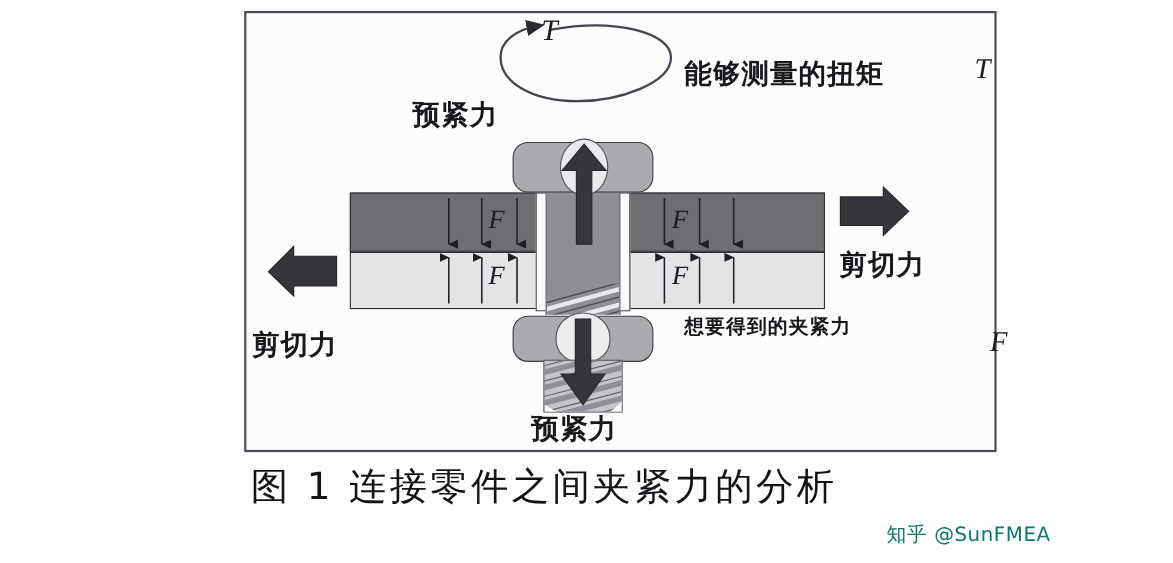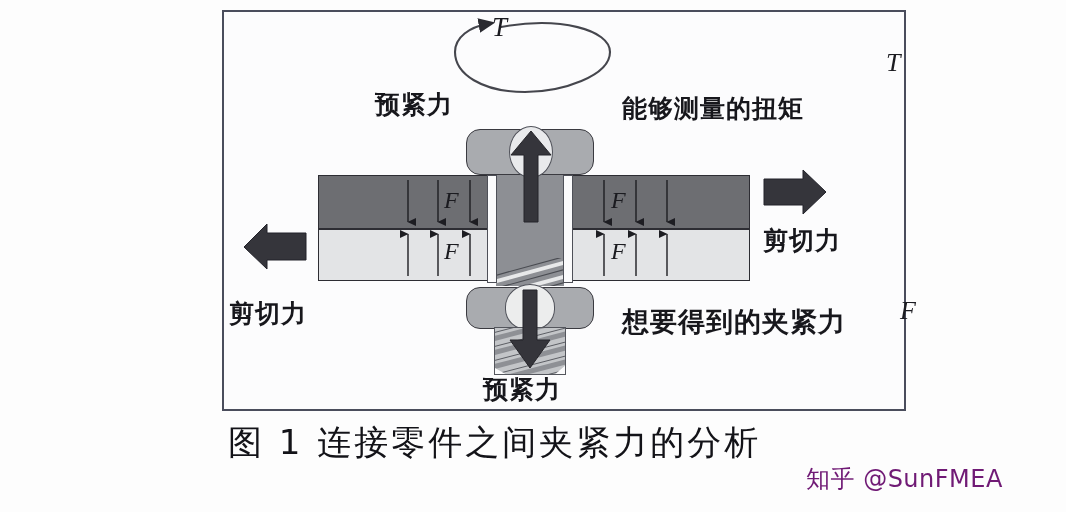--- a/index.html
+++ b/index.html
@@ -42,24 +42,24 @@
     font-family: "Liberation Serif", serif;
     font-style: italic;
     font-weight: 400;
     color: #1b1b20;
     position: absolute;
     white-space: nowrap;
   }
 
   
   #label-preload-top  { left: 375px; top: 88px;  font-size: 25px; }
-  #label-torque       { left: 622px; top: 50px;  font-size: 25px; margin-top: 42px; }
+  #label-torque       { left: 622px; top: 50px;  font-size: 25px; }
   #label-shear-right  { left: 763px; top: 224px; font-size: 25px; }
   #label-shear-left   { left: 229px; top: 297px; font-size: 25px; }
-  #label-clamp        { left: 622px; top: 304px; font-size: 27px; }
+  #label-clamp        { left: 622px; top: 285px; font-size: 18px; }
   #label-preload-bot  { left: 483px; top: 373px; font-size: 25px; }
 
   #sym-torque-label   { left: 886px; top: 48px;  font-size: 26px; }
   #sym-clamp-label    { left: 900px; top: 296px; font-size: 26px; }
   #sym-torque-arc     { left: 492px; top: 12px;  font-size: 27px; }
 
   
   #caption {
     position: absolute;
     left: 228px;
@@ -69,24 +69,24 @@
     font-size: 34px;
     color: #131318;
     letter-spacing: 3px;
     white-space: nowrap;
   }
 
   
   #watermark {
     position: absolute;
     left: 806px;
-    top: 463px;
+    top: 474px;
     font-family: "DejaVu Sans", sans-serif;
-    font-size: 24px;
-    color: #701a75;
+    font-size: 18px;
+    color: #0f766e;
     white-space: nowrap;
     letter-spacing: 0.5px;
   }
 
   
   .plate {
     position: absolute;
     box-sizing: border-box;
     border: 1px solid #2d2d33;
   }

